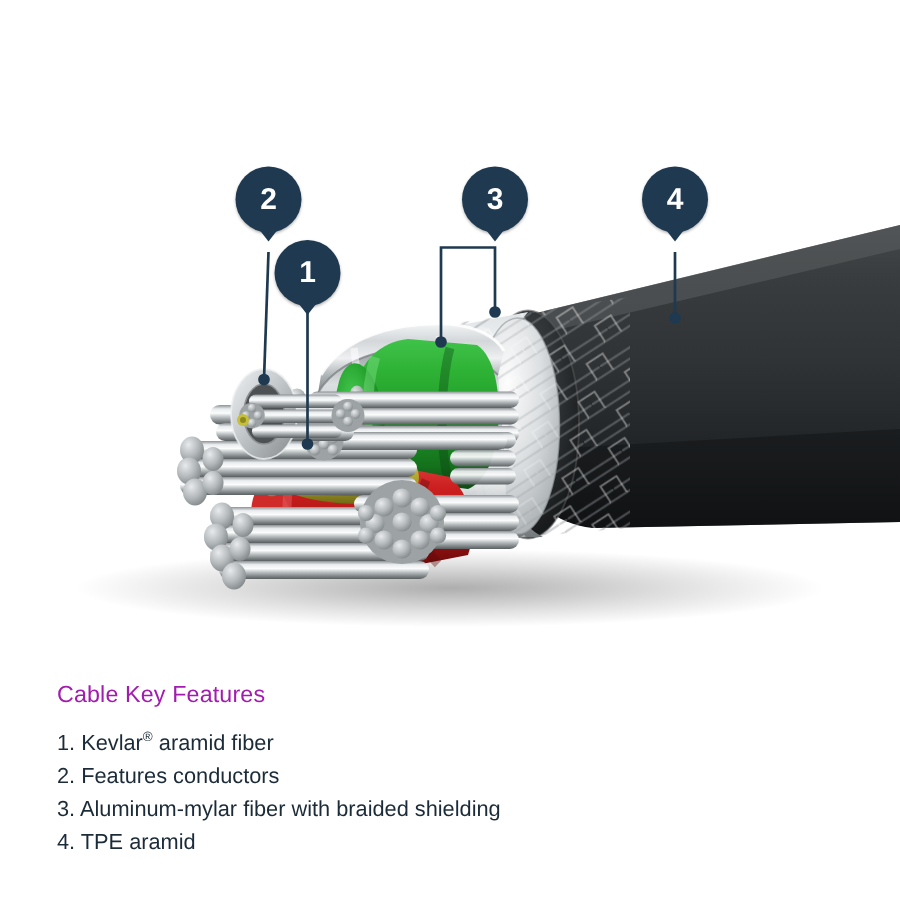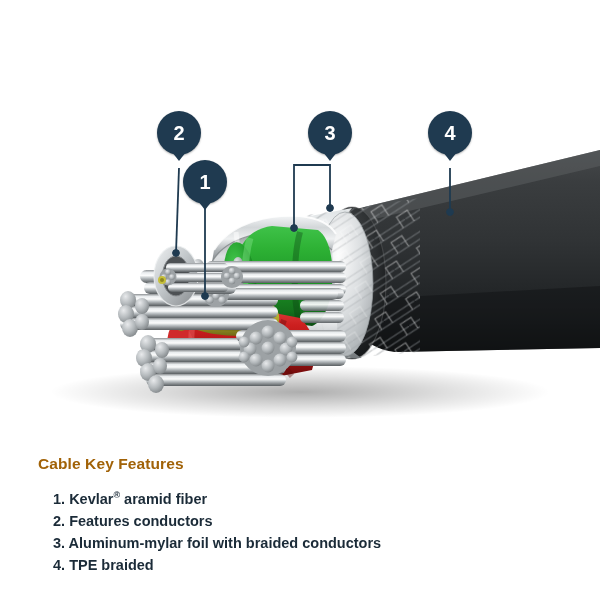--- a/index.html
+++ b/index.html
@@ -18,23 +18,23 @@
            display:flex;align-items:center;justify-content:center;
            font-size:20px;font-weight:bold;line-height:1;
            box-shadow:0 1px 2px rgba(0,0,0,.30);z-index:30;}
   .callout::after{content:"";position:absolute;bottom:-6px;left:50%;
            transform:translateX(-50%);
            border-left:7px solid transparent;border-right:7px solid transparent;
            border-top:9px solid #1f3a50;}
 
   
   #caption{position:absolute;left:38px;top:455px;width:540px;}
-  #caption h2{margin:0 0 12px 0;font-size:15.5px;font-weight:bold;
-              color:#a16207;letter-spacing:.1px;}
-  #caption ul{margin:15px;padding:0;list-style:none;font-weight:bold;}
+  #caption h2{margin:0 0 12px 0;font-size:15.5px;font-weight:normal;
+              color:#a21caf;letter-spacing:.1px;}
+  #caption ul{margin:0;padding:0;list-style:none;}
   #caption li{font-size:14.5px;color:#1b2b38;line-height:22px;
               white-space:nowrap;}
   sup{font-size:.62em;vertical-align:super;line-height:0;}
 </style>
 </head>
 <body>
 
 <div id="stage">
 
   <div id="illustration">
@@ -485,22 +485,22 @@
       <li>
         <span>1.</span>
         <span>Kevlar</span><sup>®</sup><span> aramid fiber</span>
       </li>
       <li>
         <span>2.</span>
         <span>Features conductors</span>
       </li>
       <li>
         <span>3.</span>
-        <span>Aluminum-mylar foil with braided conductors</span>
+        <span>Aluminum-mylar fiber with braided shielding</span>
       </li>
       <li>
         <span>4.</span>
-        <span>TPE braided</span>
+        <span>TPE aramid</span>
       </li>
     </ul>
   </div>
 
 </div>
 
 </body></html>

